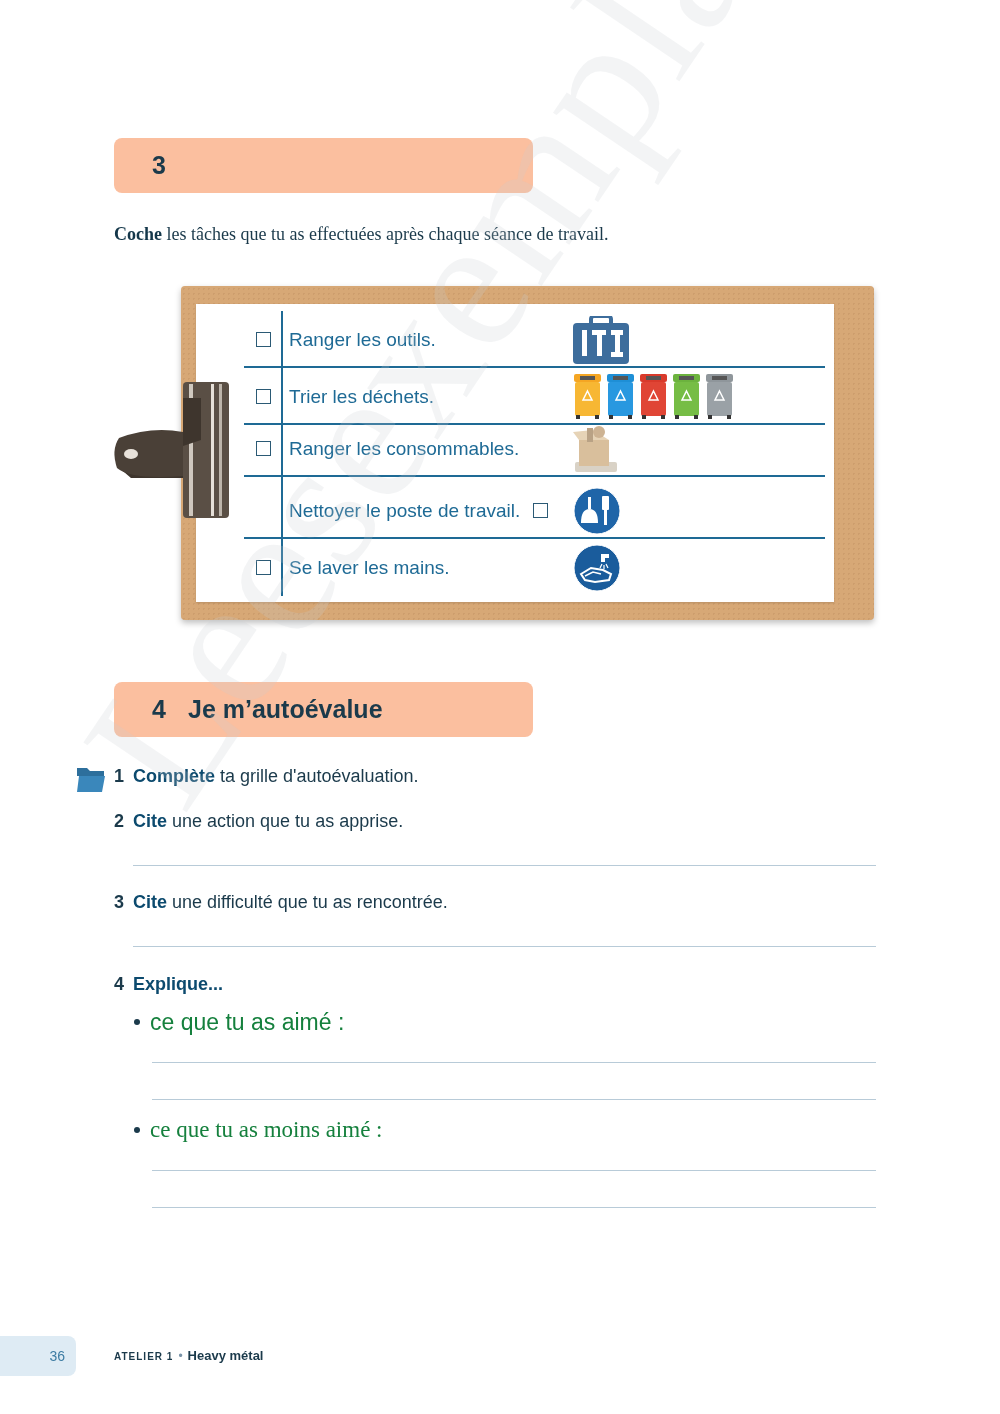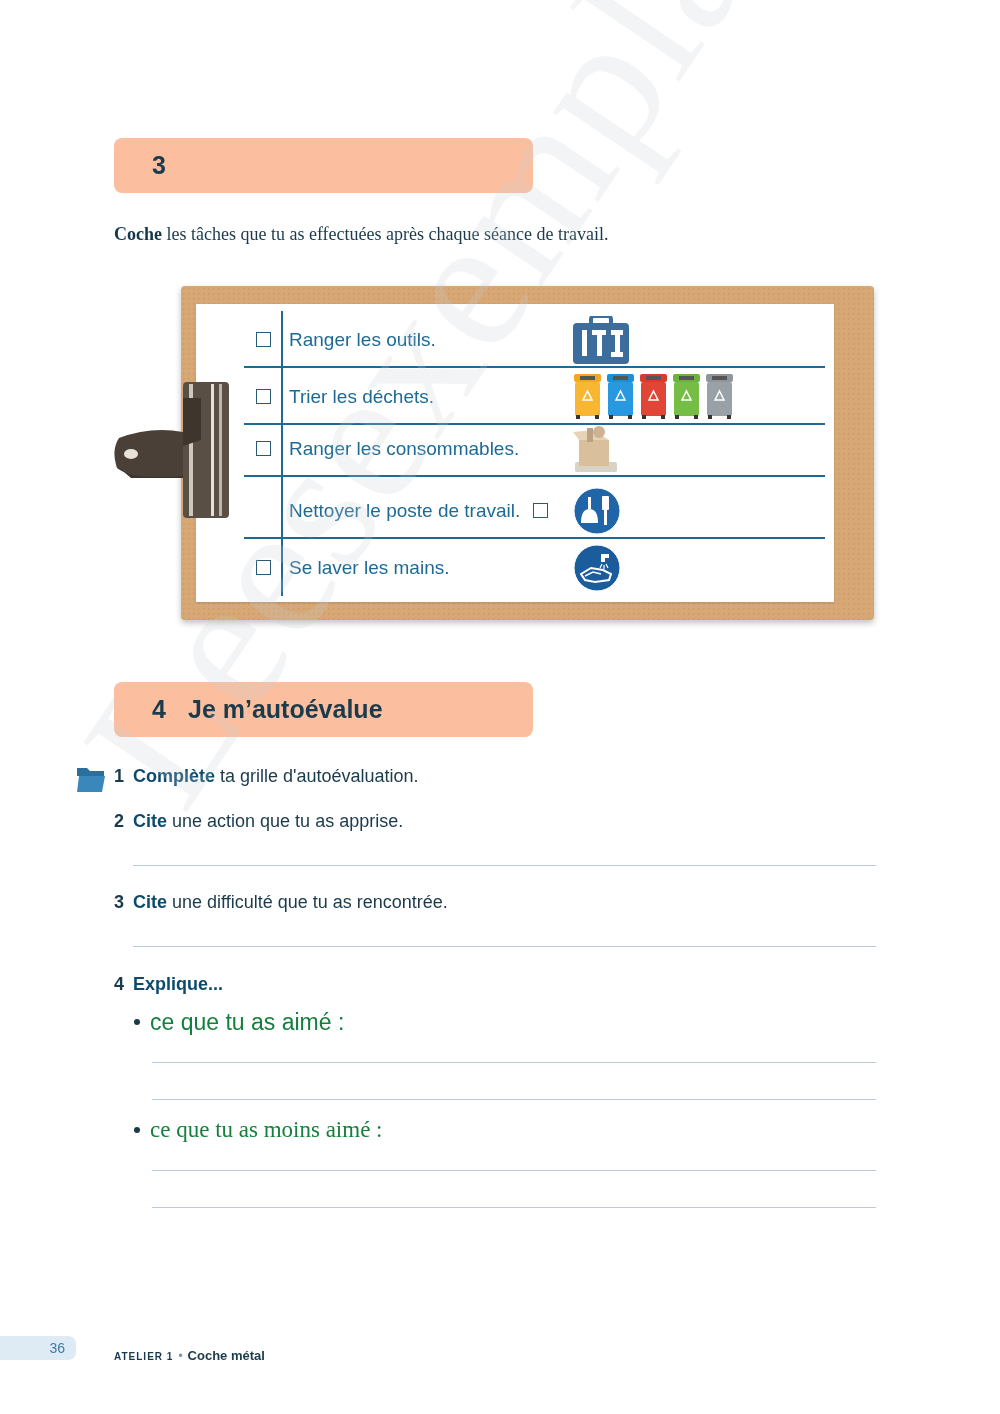--- a/index.html
+++ b/index.html
@@ -29,21 +29,21 @@
   .row .icons { position:absolute; left:329px; display:flex; gap:4px; align-items:center; }
   .clip { position:absolute; left:111px; top:380px; width:120px; height:140px; }
   
   .q { position:absolute; left:114px; font-size:18px; color:#1b3a4b; }
   .q .n { font-weight:bold; display:inline-block; width:19px; }
   .q b { color:#0c4a6e; }
   .ans { position:absolute; height:1px; background:#b8cbd8; right:124px; }
   .bullet { position:absolute; left:134px; font-size:23px; color:#15803d; }
   .bullet .dot { display:inline-block; width:6px; height:6px; border-radius:50%; background:#1b3a4b; margin-right:10px; vertical-align:middle; position:relative; top:-2px; }
   .folder { position:absolute; left:76px; top:764px; width:30px; height:30px; }
-  .footer-tab { position:absolute; left:0; top:1336px; width:76px; height:24px; background:#deebf4; border-radius:0 8px 8px 0;
+  .footer-tab { position:absolute; left:0; top:1336px; width:76px; height:40px; background:#deebf4; border-radius:0 8px 8px 0;
                 display:flex; align-items:center; justify-content:flex-end; padding-right:11px; box-sizing:border-box;
                 font-size:14px; color:#3d7ca3; }
   .footer-text { position:absolute; left:114px; top:1348px; font-size:12px; color:#1b3a4b; }
   .footer-text .atelier { font-weight:bold; letter-spacing:1px; font-size:10px; }
   .footer-text .sep { color:#7a93a8; margin:0 5px; }
   .footer-text .chapter { font-weight:bold; font-size:13px; }
 </style>
 </head>
 <body>
 
@@ -217,14 +217,14 @@
 <div class="bullet" style="top:1117px;font-family:Liberation Serif, serif;">
   <span class="dot"></span><span>ce que tu as moins aimé :</span>
 </div>
 <div class="ans" style="top:1170px; left:152px;"></div>
 <div class="ans" style="top:1207px; left:152px;"></div>
 
 <div class="footer-tab">
   <span>36</span>
 </div>
 <div class="footer-text">
-  <span class="atelier">ATELIER 1</span><span class="sep">•</span><span class="chapter">Coche métal</span>
+  <span class="atelier">ATELIER 1</span><span class="sep">•</span><span class="chapter">Heavy métal</span>
 </div>
 
 </body></html>

